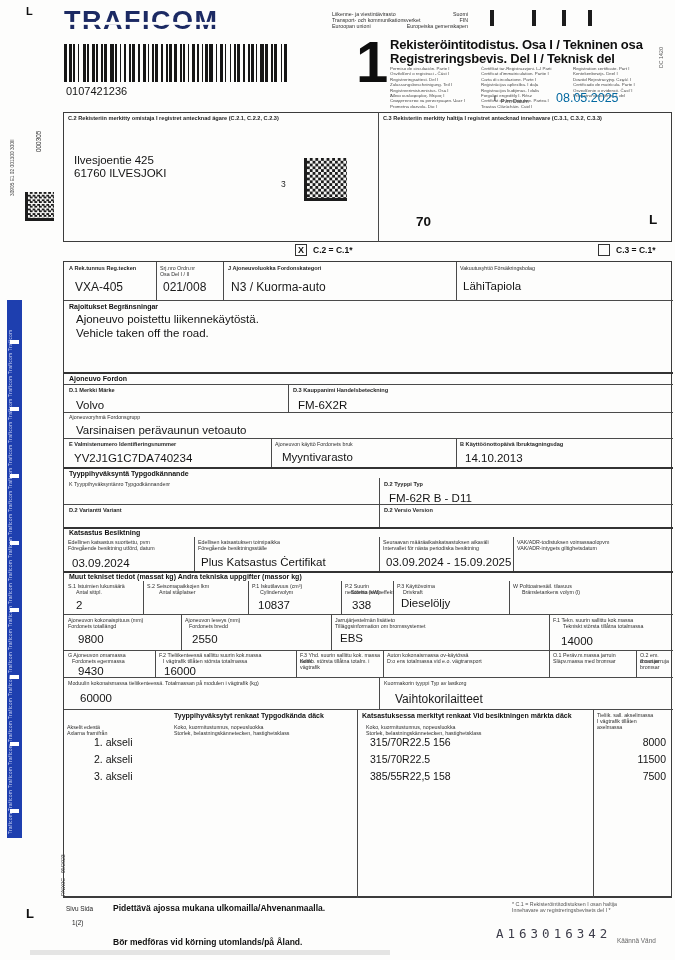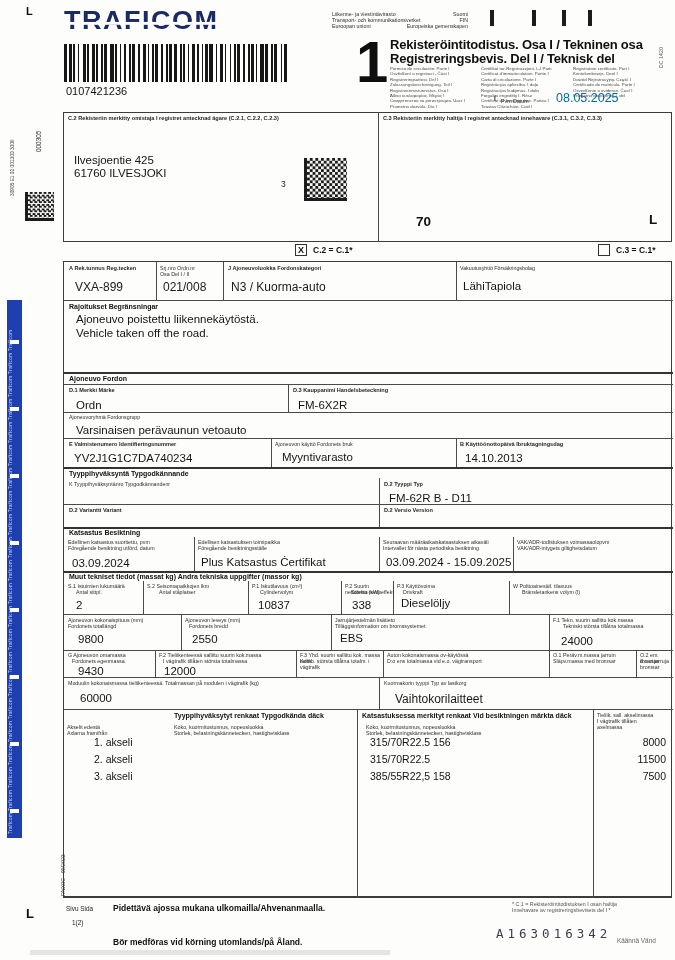--- a/index.html
+++ b/index.html
@@ -240,40 +240,40 @@
   <div class="abs t8b" style="left:313px;top:246px;">C.2 = C.1*</div>
   <div class="abs cb" style="left:598px;top:244px;"></div>
   <div class="abs t8b" style="left:616px;top:246px;">C.3 = C.1*</div>
 
   <div class="abs box" style="left:63px;top:261px;width:609px;height:637px;border-bottom-width:2.5px;">
 
     <div class="abs vline" style="left:92px;top:0;height:38px;"></div>
     <div class="abs vline" style="left:159px;top:0;height:38px;"></div>
     <div class="abs vline" style="left:392px;top:0;height:38px;"></div>
     <div class="abs t5b" style="left:5px;top:3px;">A Rek.tunnus  Reg.tecken</div>
-    <div class="abs" style="left:11px;top:18px;font-size:12px;">VXA-899</div>
+    <div class="abs" style="left:11px;top:18px;font-size:12px;">VXA-405</div>
     <div class="abs t5" style="left:96px;top:3px;">Srj.nro  Ordn.nr</div>
     <div class="abs t5" style="left:96px;top:9px;">Osa Del I / II</div>
     <div class="abs" style="left:99px;top:18px;font-size:12px;">021/008</div>
     <div class="abs t5b" style="left:164px;top:3px;">J Ajoneuvoluokka  Fordonskategori</div>
     <div class="abs" style="left:167px;top:18px;font-size:12px;">N3 / Kuorma-auto</div>
     <div class="abs t5" style="left:396px;top:3px;">Vakuutusyhtiö  Försäkringsbolag</div>
     <div class="abs v" style="left:399px;top:18px;">LähiTapiola</div>
 
     <div class="abs hline" style="left:0;top:38px;width:609px;"></div>
     <div class="abs t7b" style="left:5px;top:41px;">Rajoitukset  Begränsningar</div>
     <div class="abs v" style="left:12px;top:51px;">Ajoneuvo poistettu liikennekäytöstä.</div>
     <div class="abs v" style="left:12px;top:65px;">Vehicle taken off the road.</div>
 
     <div class="abs hline2" style="left:0;top:110px;width:609px;"></div>
     <div class="abs t7b" style="left:5px;top:113px;">Ajoneuvo  Fordon</div>
     <div class="abs hline" style="left:0;top:122px;width:609px;"></div>
     <div class="abs vline" style="left:224px;top:122px;height:28px;"></div>
     <div class="abs t5b" style="left:5px;top:125px;">D.1 Merkki  Märke</div>
-    <div class="abs v" style="left:12px;top:137px;">Ordn</div>
+    <div class="abs v" style="left:12px;top:137px;">Volvo</div>
     <div class="abs t5b" style="left:229px;top:125px;">D.3 Kauppanimi  Handelsbeteckning</div>
     <div class="abs v" style="left:234px;top:137px;">FM-6X2R</div>
     <div class="abs hline" style="left:0;top:150px;width:609px;"></div>
     <div class="abs t5" style="left:5px;top:152px;">Ajoneuvoryhmä  Fordonsgrupp</div>
     <div class="abs v" style="left:12px;top:162px;">Varsinaisen perävaunun vetoauto</div>
     <div class="abs hline" style="left:0;top:176px;width:609px;"></div>
     <div class="abs vline" style="left:207px;top:176px;height:29px;"></div>
     <div class="abs vline" style="left:392px;top:176px;height:29px;"></div>
     <div class="abs t5b" style="left:5px;top:179px;">E Valmistenumero  Identifieringsnummer</div>
     <div class="abs v" style="left:10px;top:190px;">YV2J1G1C7DA740234</div>
@@ -342,34 +342,34 @@
     <div class="abs t5" style="left:4px;top:361px;">Fordonets totallängd</div>
     <div class="abs v" style="left:14px;top:371px;">9800</div>
     <div class="abs t5" style="left:121px;top:355px;">Ajoneuvon leveys (mm)</div>
     <div class="abs t5" style="left:125px;top:361px;">Fordonets bredd</div>
     <div class="abs v" style="left:128px;top:371px;">2550</div>
     <div class="abs t5" style="left:271px;top:355px;">Jarrujärjestelmän lisätieto</div>
     <div class="abs t5" style="left:271px;top:361px;">Tilläggsinformation om bromssystemet</div>
     <div class="abs v" style="left:276px;top:370px;">EBS</div>
     <div class="abs t5" style="left:489px;top:355px;width:115px;">F.1 Tekn. suurin sallittu kok.massa</div>
     <div class="abs t5" style="left:499px;top:361px;">Tekniskt största tillåtna totalmassa</div>
-    <div class="abs v" style="left:497px;top:373px;">24000</div>
+    <div class="abs v" style="left:497px;top:373px;">14000</div>
 
     <div class="abs hline" style="left:0;top:388px;width:609px;"></div>
     <div class="abs vline" style="left:91px;top:388px;height:27px;"></div>
     <div class="abs vline" style="left:232px;top:388px;height:27px;"></div>
     <div class="abs vline" style="left:319px;top:388px;height:27px;"></div>
     <div class="abs vline" style="left:485px;top:388px;height:27px;"></div>
     <div class="abs vline" style="left:572px;top:388px;height:27px;"></div>
     <div class="abs t5" style="left:4px;top:390px;width:85px;">G Ajoneuvon omamassa</div>
     <div class="abs t5" style="left:8px;top:396px;">Fordonets egenmassa</div>
     <div class="abs v" style="left:14px;top:403px;">9430</div>
     <div class="abs t5" style="left:95px;top:390px;width:135px;">F.2 Tieliikenteessä sallittu suurin kok.massa</div>
     <div class="abs t5" style="left:99px;top:396px;">I vägtrafik tillåten största totalmassa</div>
-    <div class="abs v" style="left:100px;top:403px;">12000</div>
+    <div class="abs v" style="left:100px;top:403px;">16000</div>
     <div class="abs t5" style="left:236px;top:390px;width:82px;">F.3 Yhd. suurin sallittu kok. massa tieliik.</div>
     <div class="abs t5" style="left:236px;top:396px;width:82px;">Komb. största tillåtna totalm. i vägtrafik</div>
     <div class="abs t5" style="left:323px;top:390px;width:158px;">Auton kokonaismassa ov-käytössä</div>
     <div class="abs t5" style="left:323px;top:396px;width:158px;">D:o ens totalmassa vid e.o. vägtransport</div>
     <div class="abs t5" style="left:489px;top:390px;width:80px;">O.1 Peräv.m.massa jarruin</div>
     <div class="abs t5" style="left:489px;top:396px;width:80px;">Släpv.massa med bromsar</div>
     <div class="abs t5" style="left:576px;top:390px;width:30px;">O.2 em. ilman jarruja</div>
     <div class="abs t5" style="left:576px;top:396px;width:30px;">d:o utan bromsar</div>
 
     <div class="abs hline" style="left:0;top:415px;width:609px;"></div>

